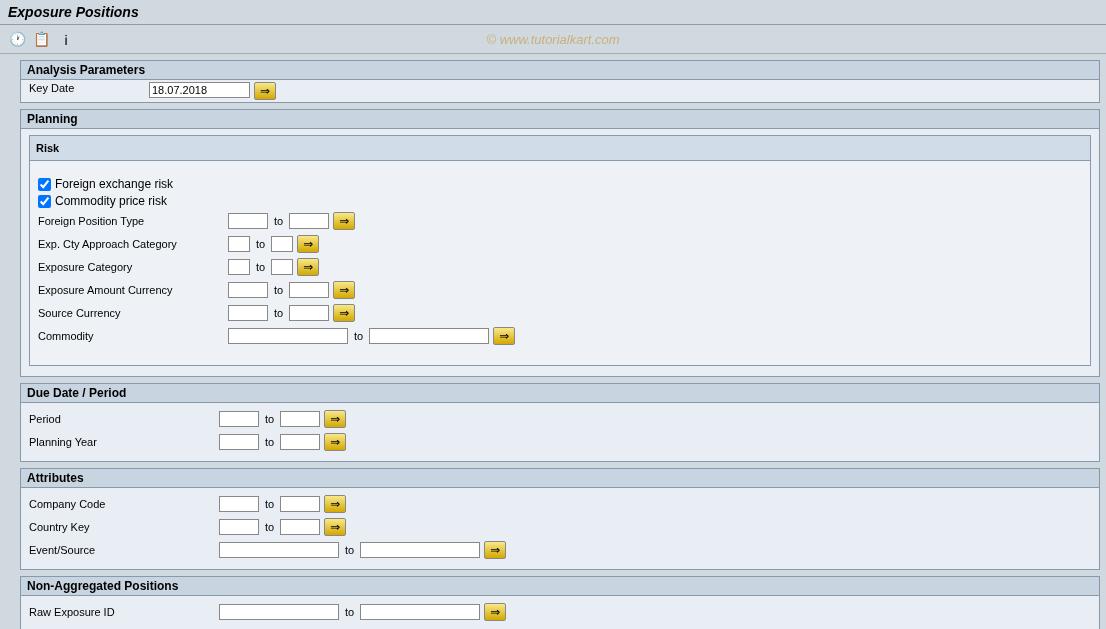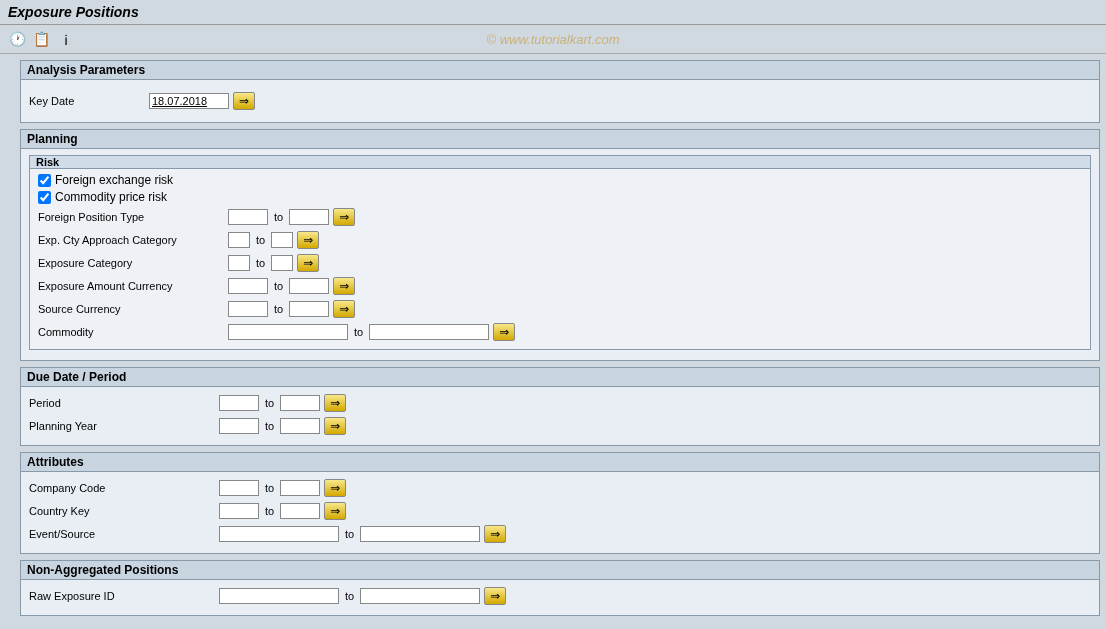--- a/index.html
+++ b/index.html
@@ -75,27 +75,27 @@
     }
 
     
     .subsection {
       border: 1px solid #8899aa;
       margin-bottom: 4px;
       background: #eef2f6;
     }
     .subsection-title {
       background: #d0dce8;
-      padding: 0 6px;
+      padding: 6px 6px;
       font-weight: bold;
       font-size: 11px;
       border-bottom: 1px solid #8899aa;
     }
     .subsection-content {
-      padding: 4px 8px;
+      padding: 16px 8px;
     }
 
     
     .form-row {
       display: flex;
       align-items: center;
       margin-bottom: 3px;
       min-height: 20px;
     }
     .form-label {
@@ -114,27 +114,26 @@
     }
     .form-input-large {
       width: 120px;
       height: 16px;
       border: 1px solid #888;
       background: #fff;
       font-size: 11px;
       padding: 0 2px;
     }
     .form-input-date {
-      width: 80px;
+      width: 101px;
       height: 16px;
       border: 1px solid #888;
       background: #fff;
       font-size: 11px;
       padding: 0 2px;
-      text-decoration: underline;
     }
     .to-label {
       margin: 0 6px;
       font-size: 11px;
     }
 
     
     .arrow-btn {
       width: 22px;
       height: 18px;
@@ -157,22 +156,21 @@
     }
     .checkbox-row input[type=checkbox] {
       margin-right: 4px;
       width: 13px;
       height: 13px;
     }
 
     
     .key-date-row {
       display: flex;
-      align-items: center;
-      padding: 12px 8px;
+      padding: 2px 8px;
     }
     .key-date-label {
       width: 120px;
       font-size: 11px;
     }
   </style>
 </head>
 <body>
 
 <div class="title-bar">

